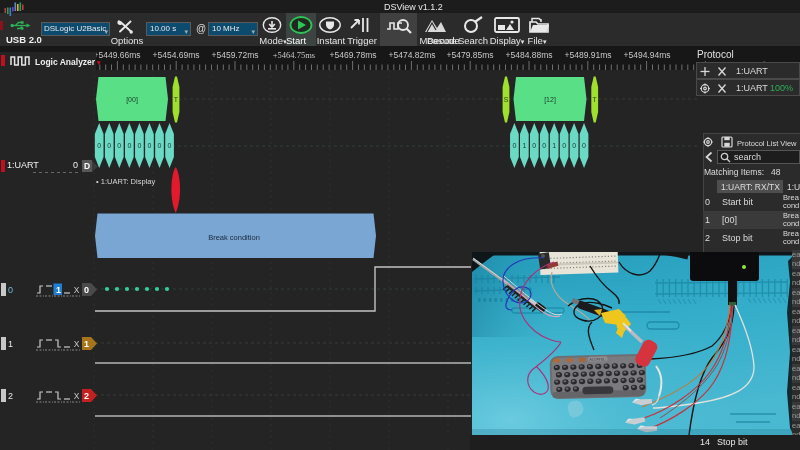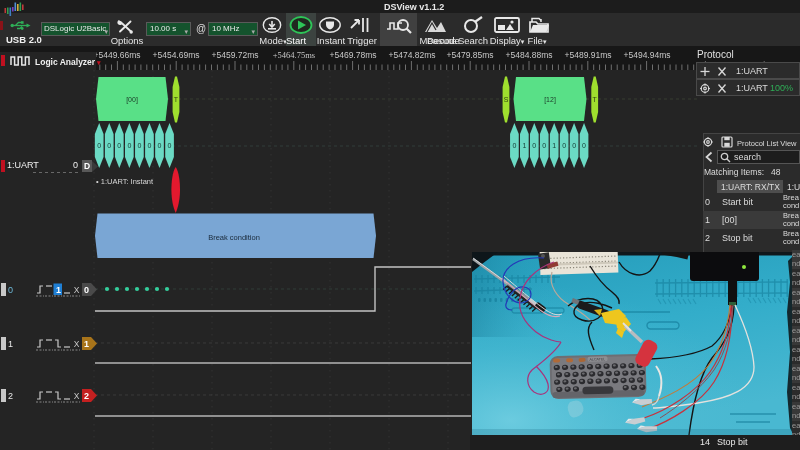--- a/index.html
+++ b/index.html
@@ -1,25 +1,25 @@
 <!DOCTYPE html>
 <html><head>
 <meta charset="utf-8">
 <style>
   html,body{margin:0;padding:0;background:#242424;}
   *{box-sizing:border-box;font-family:"Liberation Sans",sans-serif;}
   #app{position:relative;width:800px;height:450px;overflow:hidden;background:#242424;}
   .abs{position:absolute;}
   .titlebar{left:0;top:0;width:800px;height:13px;background:#1c1c1c;}
-  .title{left:384px;top:2px;color:#e8e8e8;font-size:9px;font-weight:bold;}
+  .title{left:384px;top:2px;color:#e8e8e8;font-size:9px;font-weight:normal;}
   .toolbar{left:0;top:13px;width:800px;height:33px;background:#2b2b2b;}
   .ruler{left:0;top:46px;width:800px;height:24px;background:#171717;}
   .tlabel{top:50px;color:#c8c8c8;font-size:8.5px;width:60px;text-align:center;white-space:nowrap;}
   .btnlabel{color:#e4e4e4;font-size:9.5px;top:35px;text-align:center;white-space:nowrap;}
-  .combo{top:22px;height:14px;background:#14532d;border:1px solid #5a5a5a;color:#e8e8e8;font-size:8px;line-height:12px;padding-left:3px;white-space:nowrap;overflow:hidden;}
+  .combo{top:22px;height:14px;background:#0c4a6e;border:1px solid #5a5a5a;color:#e8e8e8;font-size:8px;line-height:12px;padding-left:3px;white-space:nowrap;overflow:hidden;}
   .caret{color:#aaa;font-size:7px;}
   .panel{left:703px;background:#2b2b2b;}
   .ptext{color:#dcdcdc;font-size:9px;}
 </style>
 </head>
 <body>
 <div id="app">
 
   <div class="abs titlebar"></div>
   <div class="abs title">DSView v1.1.2</div>
@@ -389,21 +389,21 @@
       <line x1="72" y1="332" x2="80" y2="332" stroke="#888" stroke-width="1" stroke-dasharray="2,1.5"></line>
       <polygon points="82,319 91,319 97,325.5 91,332 82,332" fill="#c42020"></polygon>
       <text x="86.5" y="329" fill="#fff" font-size="9" font-weight="bold" text-anchor="middle" font-family="Liberation Sans,sans-serif">2</text>
       <polygon points="92,91 98,96.5 92,102" fill="#3a3a3a"></polygon>
     </svg>
 
   <div class="abs" style="left:1px;top:160px;width:4px;height:12px;background:#c01020;"></div>
   <div class="abs" style="left:7px;top:160px;color:#f0f0f0;font-size:9px;">1:UART</div>
   <div class="abs" style="left:73px;top:160px;color:#f0f0f0;font-size:9px;">0</div>
   <div class="abs" style="left:82px;top:160px;width:10px;height:12px;background:#585858;color:#fff;font-size:8.5px;font-weight:bold;text-align:center;line-height:12px;">D</div>
-  <div class="abs" style="left:96px;top:177px;color:#d8d8d8;font-size:7.5px;">• 1:UART: Instant</div>
+  <div class="abs" style="left:96px;top:177px;color:#d8d8d8;font-size:7.5px;">• 1:UART: Display</div>
 
   <div class="abs" style="left:696px;top:62px;width:104px;height:17px;border:1px solid #4a4a4a;background:#2b2b2b;"></div>
   <div class="abs" style="left:696px;top:79px;width:104px;height:17px;border:1px solid #4a4a4a;background:#2b2b2b;"></div>
   <svg class="abs" style="left:699px;top:64px" width="100" height="32" viewBox="0 0 100 32">
     <g stroke="#d8d8d8" stroke-width="1.3" fill="none">
       <line x1="6" y1="3" x2="6" y2="12"></line>
         <line x1="1.5" y1="7.5" x2="10.5" y2="7.5"></line>
       <line x1="19.5" y1="3.5" x2="26.5" y2="11.5"></line>
         <line x1="26.5" y1="3.5" x2="19.5" y2="11.5"></line>
       <line x1="19.5" y1="20.5" x2="26.5" y2="28.5"></line>

